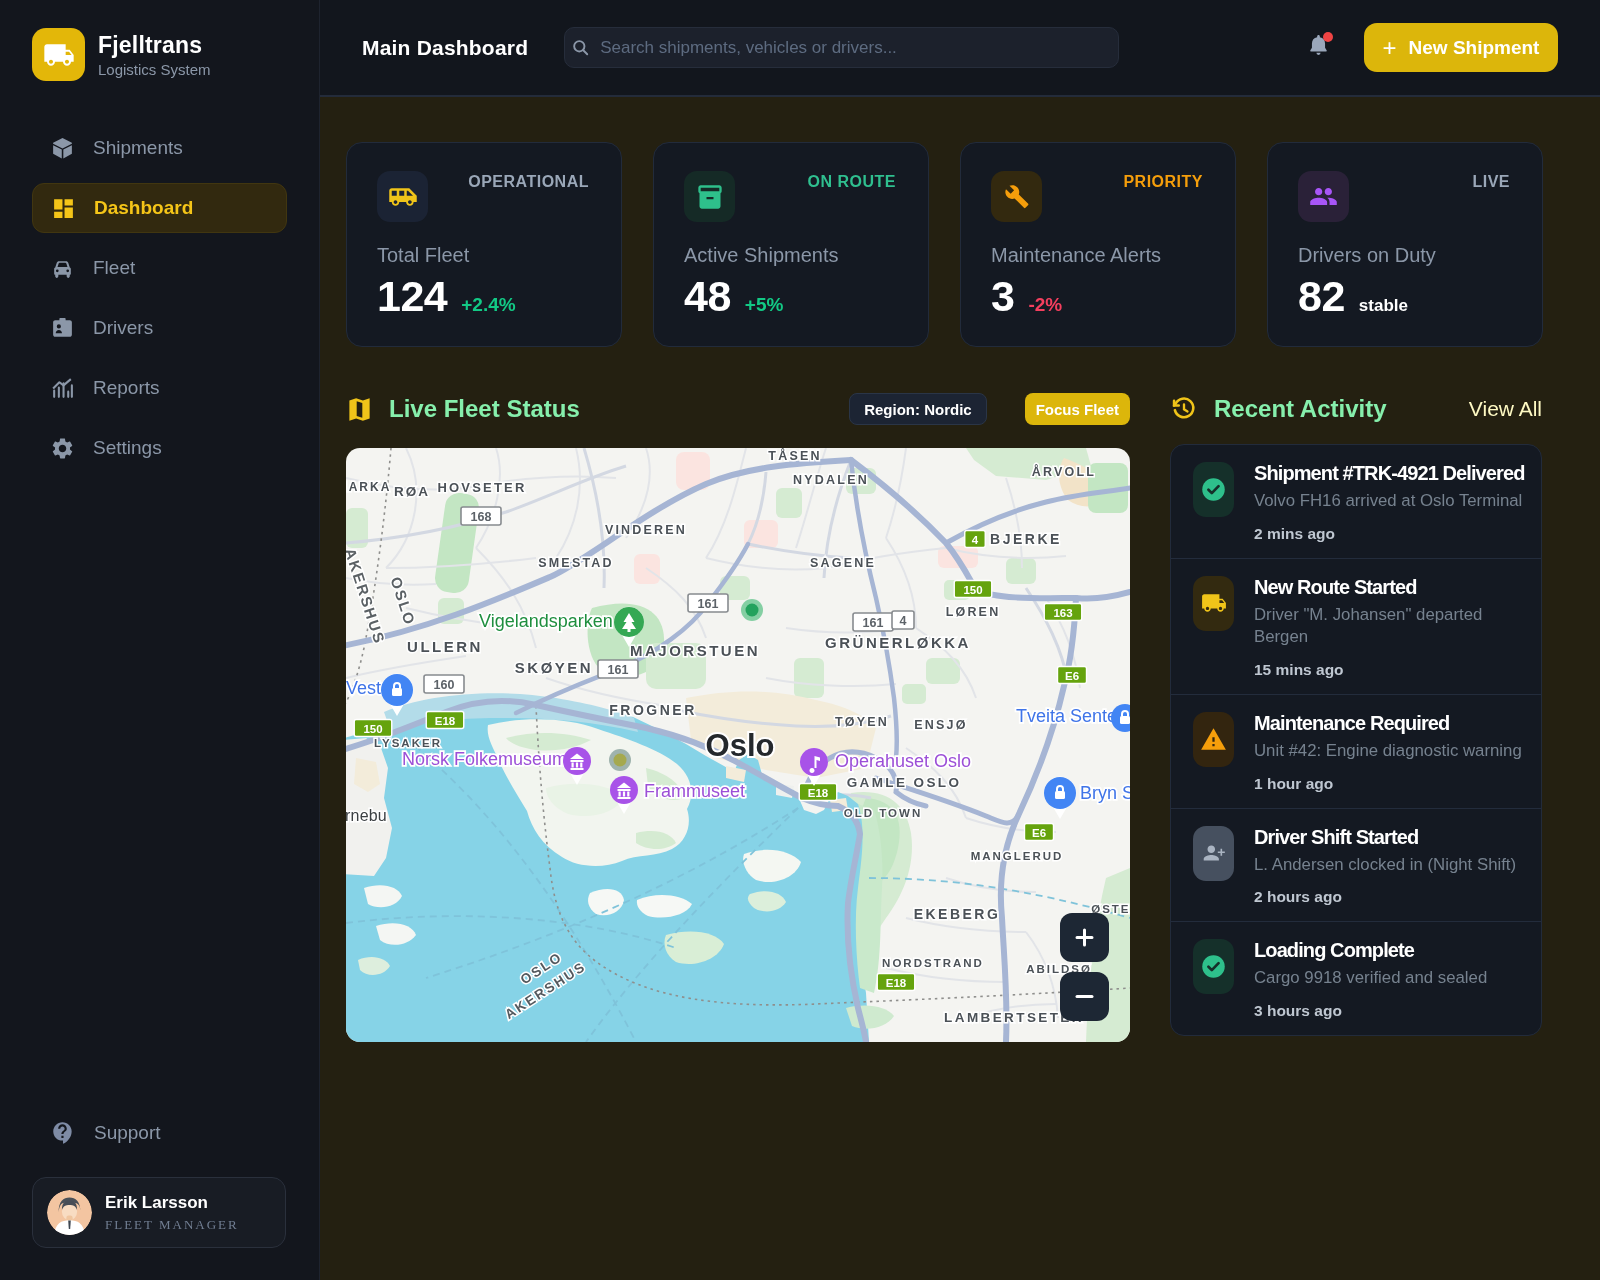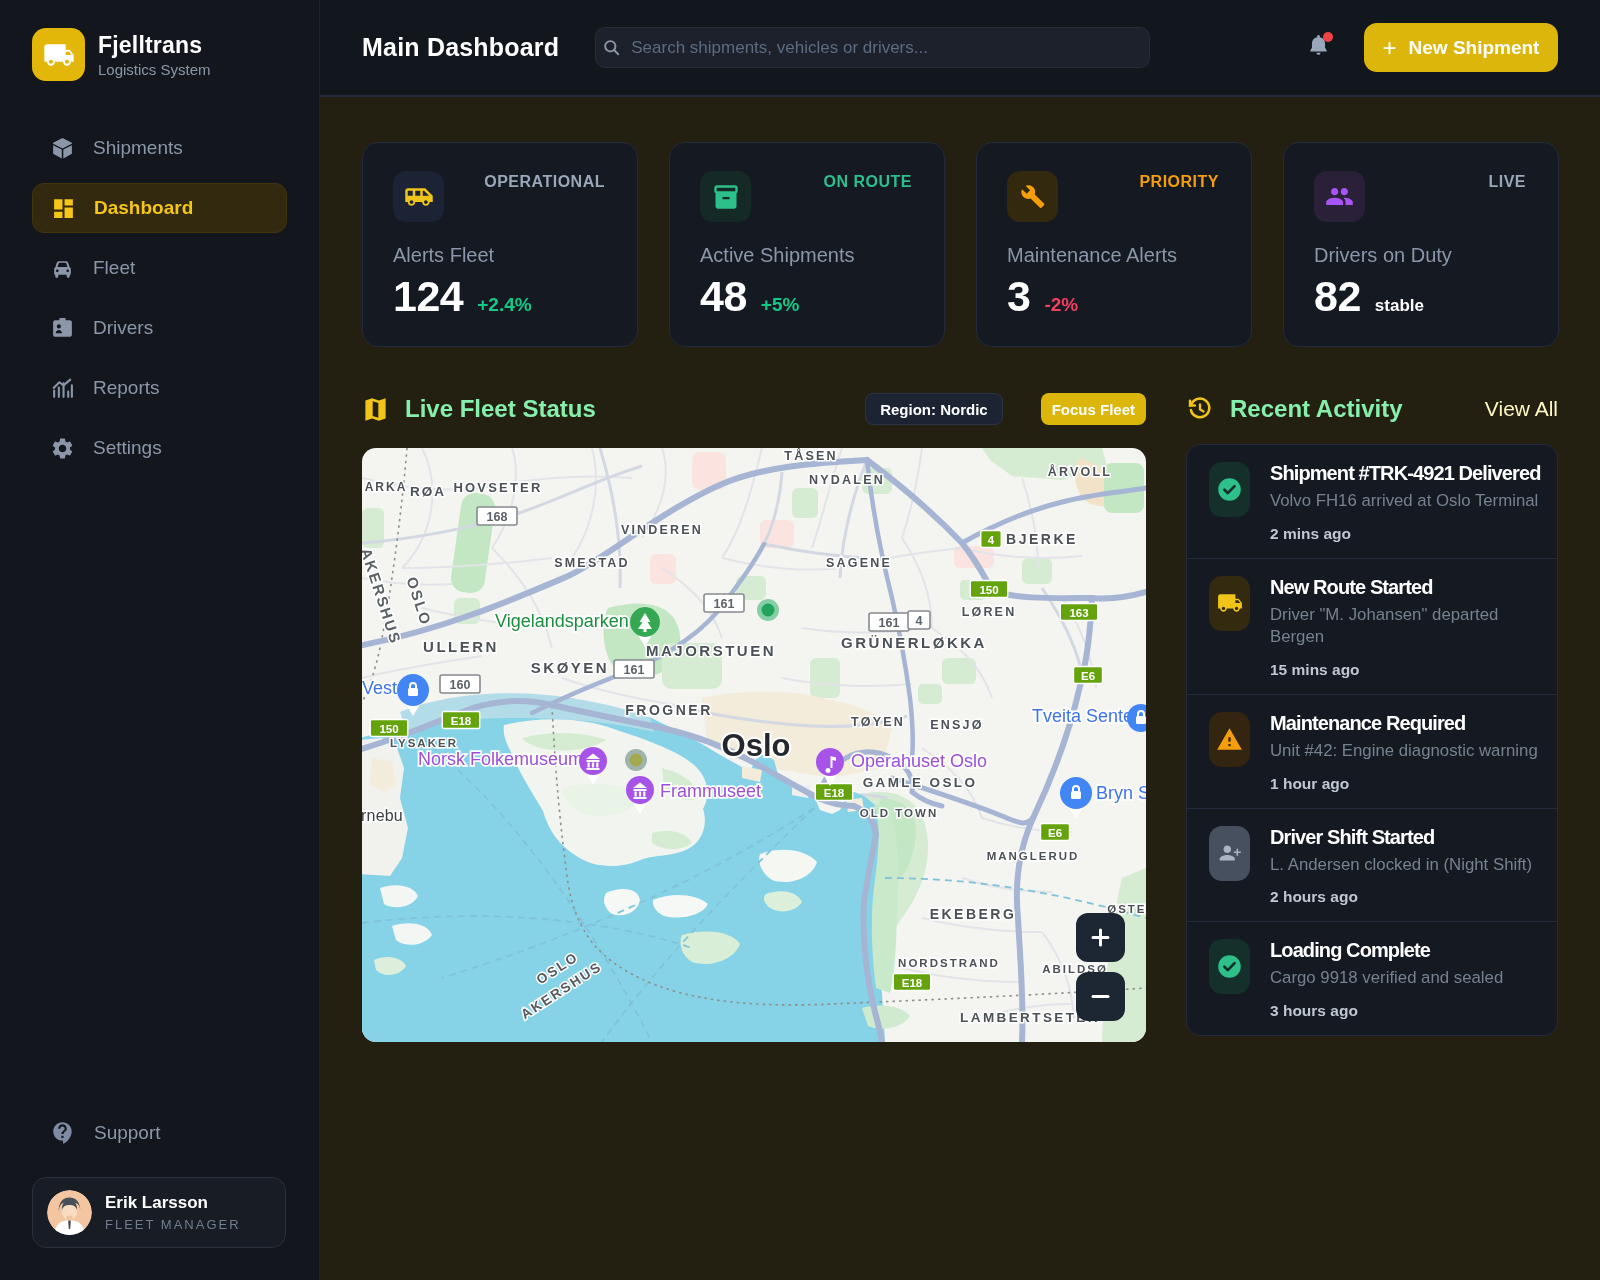--- a/index.html
+++ b/index.html
@@ -12,33 +12,33 @@
 .brand h1 { color:#fff; font-size:23px; letter-spacing:.2px; }
 .brand .sub { color:#8b97a8; font-size:15px; margin-top:2px; }
 .nav { margin-top:42px; display:flex; flex-direction:column; gap:10px; }
 .nav-item { display:flex; align-items:center; gap:18px; height:50px; padding:0 18px; border-radius:12px; color:#8b97a8; font-size:19px; }
 .nav-item svg { flex:0 0 auto; }
 .nav-item.active { background:#32290f; border:1px solid #413610; color:#f5c518; font-weight:bold; }
 .side-bottom { position:absolute; left:32px; right:33px; bottom:32px; }
 .support { display:flex; align-items:center; gap:18px; color:#8b97a8; font-size:19px; padding:0 18px; margin-bottom:31px; }
 .usercard { border:1px solid #2a303c; background:#181c24; border-radius:14px; padding:12px 14px; display:flex; align-items:center; gap:13px;margin-top:12px; }
 .usercard .name { color:#fff; font-weight:bold; font-size:17px; }
-.usercard .role { color:#717e92; font-size:13px; letter-spacing:2px; margin-top:4px; }
+.usercard .role { color:#717e92; font-size:13px; letter-spacing:2px; margin-top:4px;font-family:Liberation Serif, serif; }
 
 .main { width:1280px; flex:0 0 1280px; overflow:hidden; display:flex; flex-direction:column; background:#242011; }
 .topbar { height:97px; background:#12161d; border-bottom:2px solid #232b3a; display:flex; align-items:center; padding:0 42px; }
-.topbar h2 { color:#fff; font-size:25px; letter-spacing:.2px;text-align:right; }
+.topbar h2 { color:#fff; font-size:21px; letter-spacing:.2px;text-align:right; }
 .search { margin-left:36px; width:555px; height:41px; background:#1c212c; border:1px solid #262d3b; border-radius:10px; display:flex; align-items:center; padding:0 6px; gap:10px; }
 .search span { color:#5d6b80; font-size:17px; }
 .top-right { margin-left:auto; display:flex; align-items:center; gap:33px; }
 .bell { position:relative; }
 .bell .dot { position:absolute; right:-2px; top:0px; width:10px; height:10px; background:#ef4444; border-radius:50%; }
 .newship { width:194px; height:49px; background:#dcb60b; border-radius:13px; color:#fff; font-size:19px; font-weight:bold; display:flex; align-items:center; justify-content:center; gap:12px; }
 .newship .plus { font-size:24px; font-weight:normal; }
-.content { padding:45px 41px 0 42px; }
+.content { padding:45px 41px 0 26px; }
 
 .stats { display:flex; gap:31px; }
 .card { width:276px; height:205px; background:#141922; border:1px solid #222b3b; border-radius:16px; padding:28px 30px 22px 30px; position:relative; }
 .card .ibox { width:51px; height:51px; border-radius:13px; display:flex; align-items:center; justify-content:center; }
 .card .tag { position:absolute; top:30px; right:32px; font-size:16px; font-weight:bold; letter-spacing:.5px; }
 .card .label { color:#8b97a8; font-size:20px; margin-top:22px; }
 .card .value { display:flex; align-items:baseline; gap:14px; margin-top:5px; }
 .card .num { color:#fff; font-size:43px; font-weight:bold; letter-spacing:-0.5px; }
 .card .delta { font-size:19px; font-weight:bold; }
 
@@ -167,21 +167,21 @@
     </div>
     <div class="content">
       <div class="stats">
         <div class="card">
           <div class="ibox" style="background:#1b2334">
             <svg width="30" height="30" viewBox="0 0 24 24" fill="#f0c419">
                 <path d="M17 5H3c-1.1 0-2 .89-2 2v9h2c0 1.65 1.34 3 3 3s3-1.35 3-3h5.5c0 1.65 1.34 3 3 3s3-1.35 3-3H23v-5l-6-6zM3 11V7h4v4H3zm3 6.5c-.83 0-1.5-.67-1.5-1.5s.67-1.5 1.5-1.5 1.5.67 1.5 1.5-.67 1.5-1.5 1.5zM13 11H9V7h4v4zm4.5 6.5c-.83 0-1.5-.67-1.5-1.5s.67-1.5 1.5-1.5 1.5.67 1.5 1.5-.67 1.5-1.5 1.5zM15 11V7h1l4 4h-5z"></path>
               </svg>
           </div>
           <div class="tag" style="color:#9aa7b8">OPERATIONAL</div>
-          <div class="label">Alerts Fleet</div>
+          <div class="label">Total Fleet</div>
           <div class="value">
               <span class="num">124</span>
               <span class="delta" style="color:#12c985">+2.4%</span>
             </div>
         </div>
         <div class="card">
           <div class="ibox" style="background:#152a26">
             <svg width="28" height="28" viewBox="0 0 24 24" fill="#2ec08b">
                 <path d="M20 2H4c-1 0-2 .9-2 2v3.01c0 .72.43 1.34 1 1.69V20c0 1.1 1.1 2 2 2h14c.9 0 2-.9 2-2V8.7c.57-.35 1-.97 1-1.69V4c0-1.1-1-2-2-2zm-5 12H9v-2h6v2zm5-7H4V4h16v3z"></path>
               </svg>

